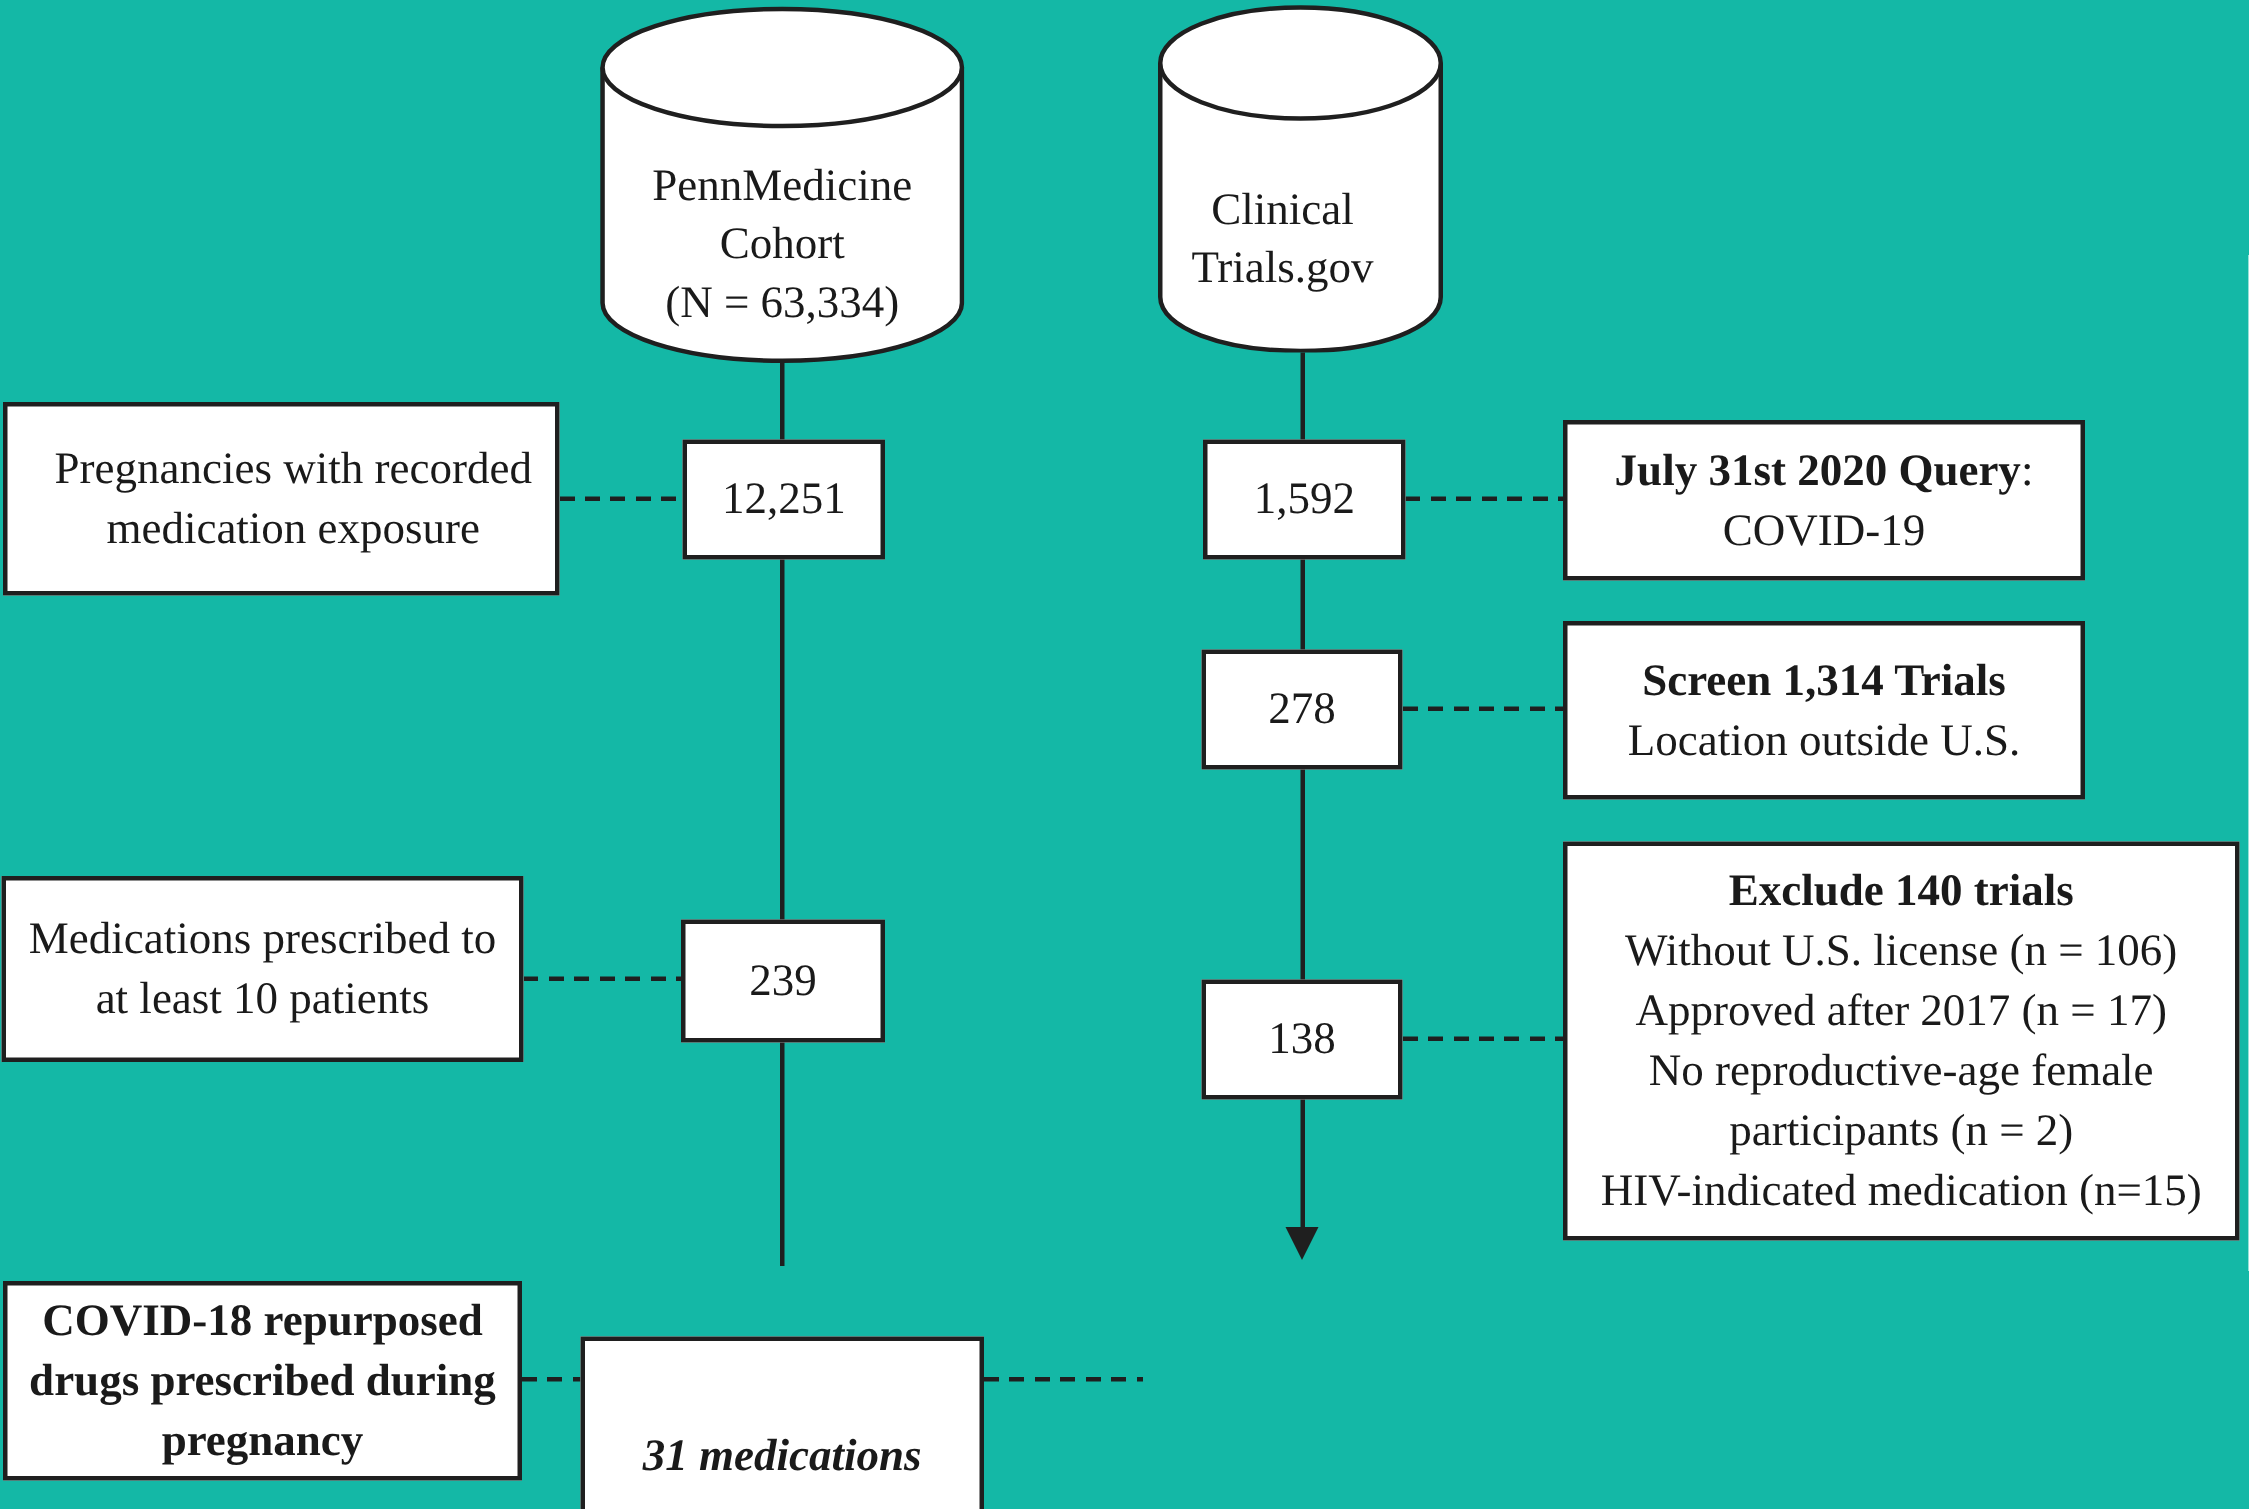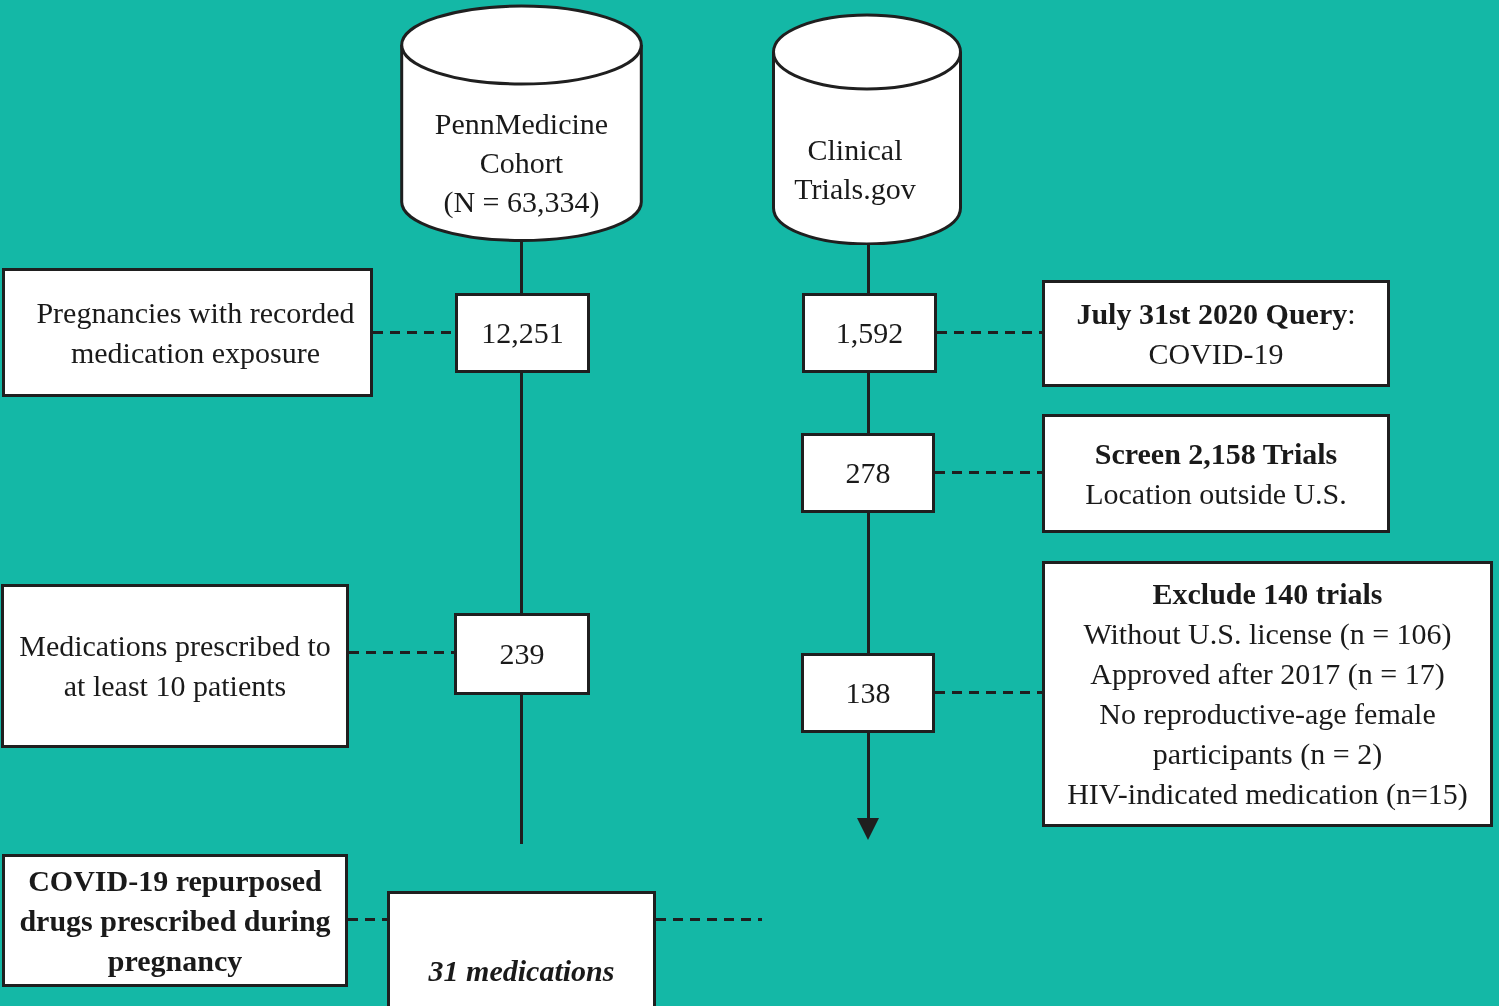--- a/index.html
+++ b/index.html
@@ -68,36 +68,36 @@
   <div class="cyl" style="left:400px;top:3px;width:243px;height:240px;">
     <svg width="243" height="240" viewBox="0 0 243 240">
       <path d="M 1.7 42 L 1.7 199 C 1.7 220 55 237.5 121.5 237.5 C 188 237.5 241.3 220 241.3 199 L 241.3 42" fill="#ffffff" stroke="#1f1f1f" stroke-width="3"></path>
       <ellipse cx="121.5" cy="42" rx="119.8" ry="39" fill="#ffffff" stroke="#1f1f1f" stroke-width="3"></ellipse>
     </svg>
     <div class="cyl-label" style="top:101px;">PennMedicine
 Cohort
 (N = 63,334)</div>
   </div>
 
-  <div class="cyl" style="left:772px;top:12px;width:166px;height:233px;">
+  <div class="cyl" style="left:772px;top:2px;width:166px;height:233px;">
     <svg width="190" height="233" viewBox="0 0 190 233">
       <path d="M 1.5 40 L 1.5 196 C 1.5 216.5 43 232 95 232 C 147 232 188.5 216.5 188.5 196 L 188.5 40" fill="#ffffff" stroke="#1f1f1f" stroke-width="3"></path>
       <ellipse cx="95" cy="40" rx="93.5" ry="37" fill="#ffffff" stroke="#1f1f1f" stroke-width="3"></ellipse>
     </svg>
     <div class="cyl-label" style="top:118px;">Clinical
 Trials.gov</div>
   </div>
 
   <div class="box" style="left:2px;top:268px;width:371px;height:129px;padding-left:16px;">Pregnancies with recorded
 medication exposure</div>
 
-  <div class="box" style="left:1px;top:584px;width:348px;height:164px;font-family:Liberation Serif, serif;">Medications prescribed to
+  <div class="box" style="left:1px;top:584px;width:348px;height:124px;font-family:Liberation Serif, serif;">Medications prescribed to
 at least 10 patients</div>
 
-  <div class="box bold" style="left:2px;top:854px;width:346px;height:133px;">COVID-19 repurposed
+  <div class="box bold" style="left:2px;top:854px;width:346px;height:133px;">COVID-18 repurposed
 drugs prescribed during
 pregnancy</div>
 
   <div class="box" style="left:455px;top:293px;width:135px;height:80px;">12,251</div>
 
   <div class="box" style="left:454px;top:613px;width:136px;height:82px;">239</div>
 
   <div class="box bold" style="left:387px;top:891px;width:269px;height:160px;font-style:italic;">31 medications</div>
 
   <div class="box" style="left:802px;top:293px;width:135px;height:80px;">1,592</div>
@@ -106,21 +106,21 @@
 
   <div class="box" style="left:801px;top:653px;width:134px;height:80px;">138</div>
 
 
   <div class="box ann" style="left:1042px;top:280px;width:348px;height:107px;">
     <div><span class="bold">July 31st 2020 Query</span><span>:</span></div>
     <div>COVID-19</div>
   </div>
 
   <div class="box ann" style="left:1042px;top:414px;width:348px;height:119px;">
-    <div class="bold">Screen 2,158 Trials</div>
+    <div class="bold">Screen 1,314 Trials</div>
     <div>Location outside U.S.</div>
   </div>
 
   <div class="box ann" style="left:1042px;top:561px;width:451px;height:266px;">
     <div class="bold">Exclude 140 trials</div>
     <div style="white-space:pre-line;">Without U.S. license (n = 106)
 Approved after 2017 (n = 17)
 No reproductive-age female
 participants (n = 2)
 HIV-indicated medication (n=15)</div>

